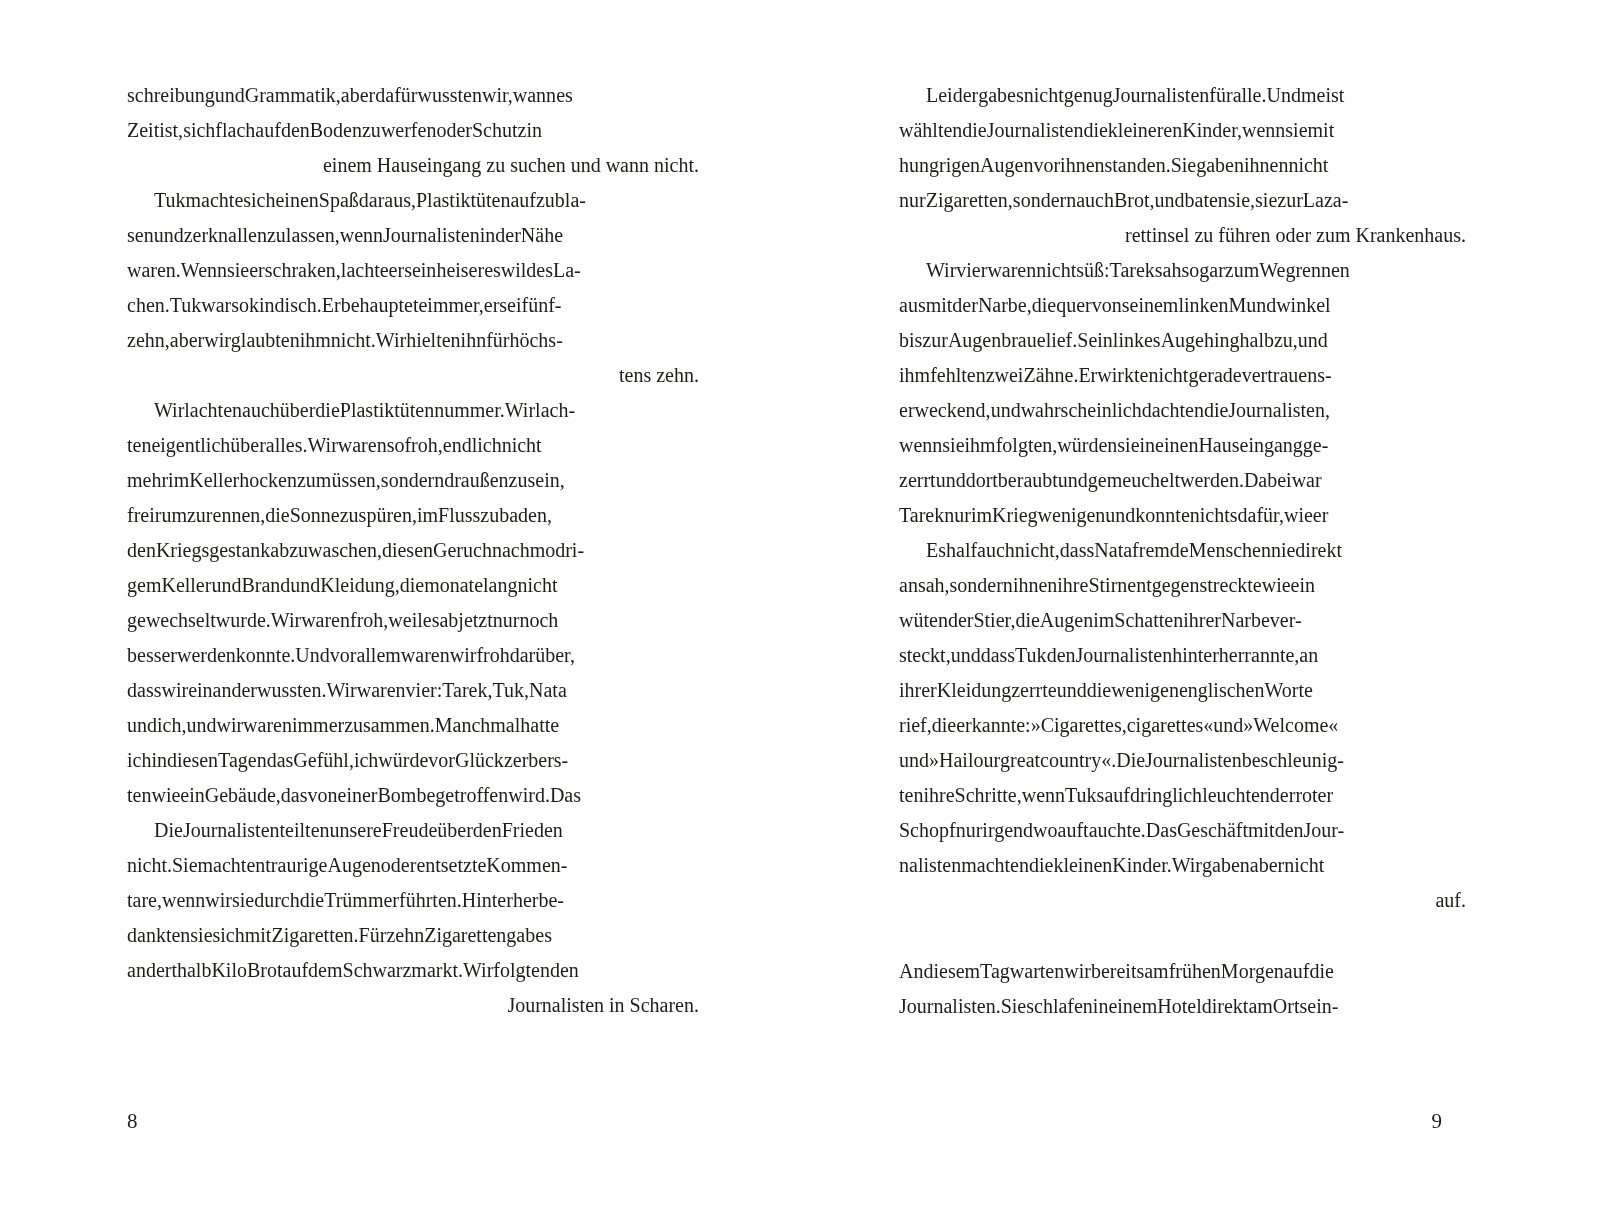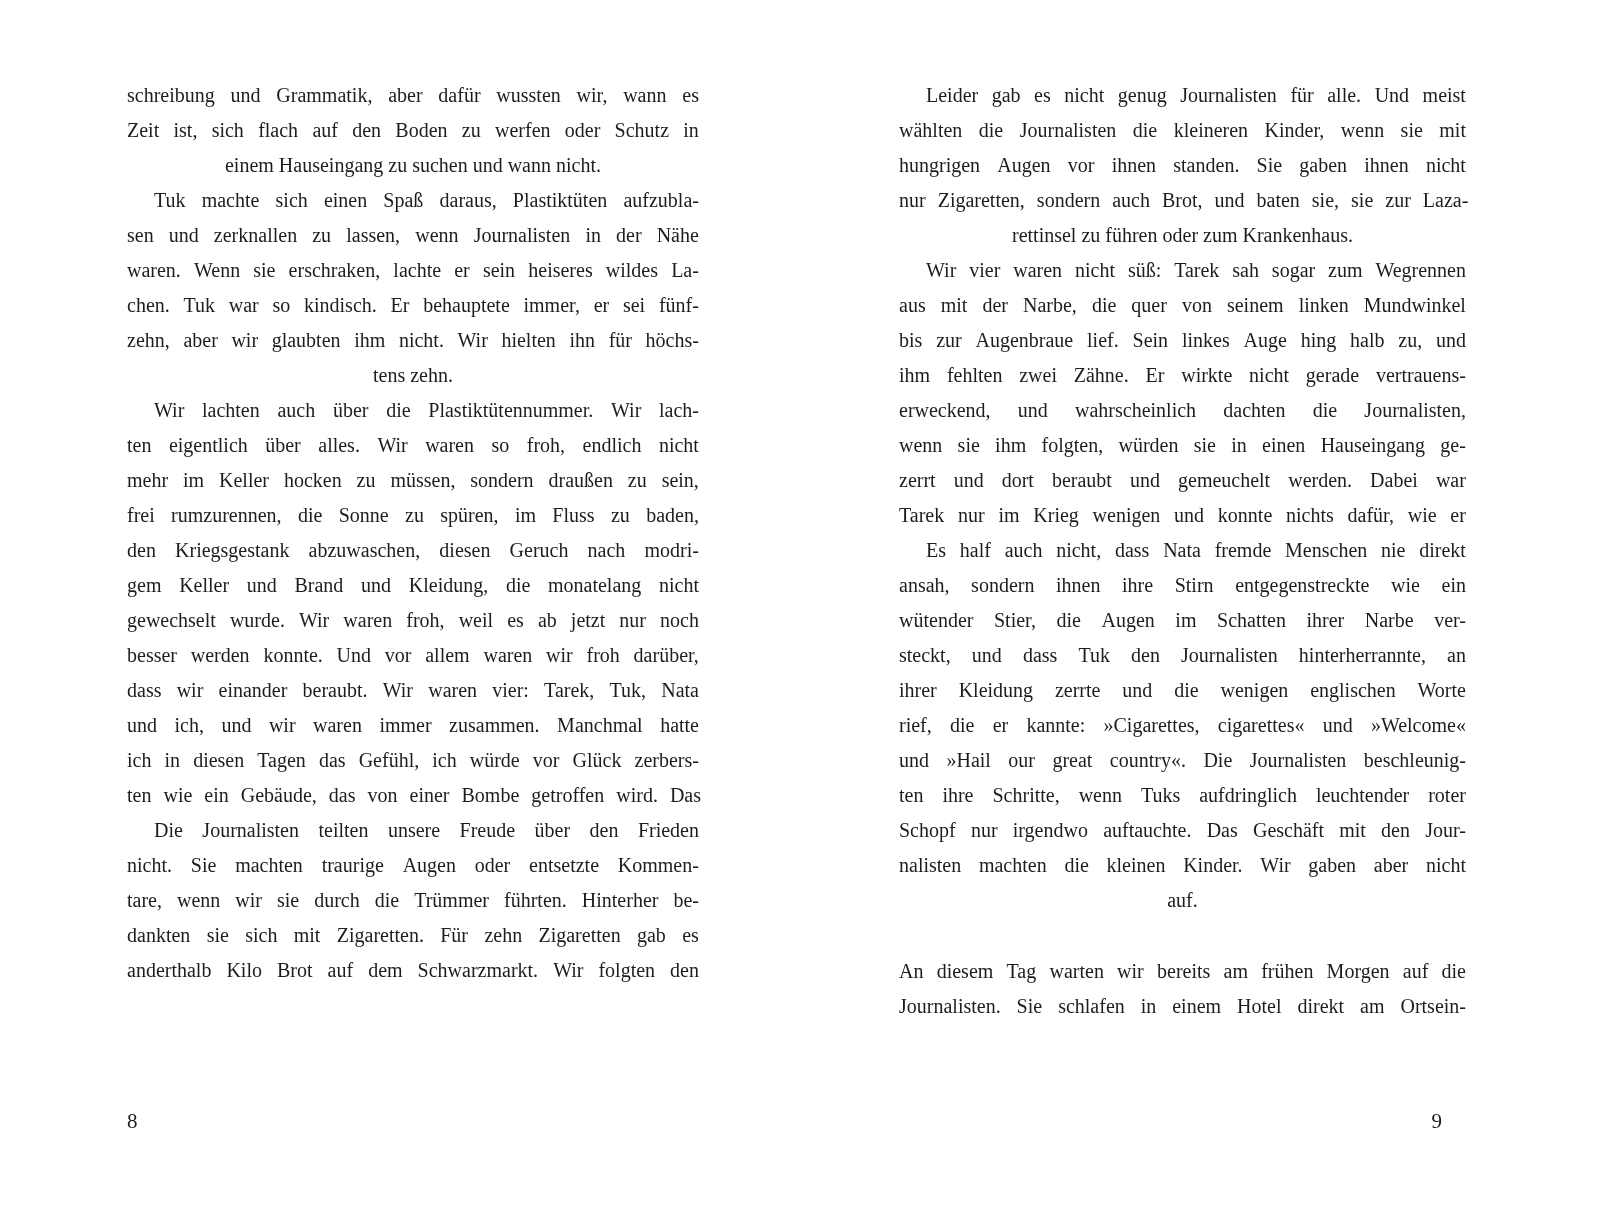--- a/index.html
+++ b/index.html
@@ -39,30 +39,28 @@
     margin-top: 36px;
   }
   .line {
     height: 35px;
     line-height: 35px;
     font-size: 20px;
     white-space: nowrap;
   }
   .line-justify {
     display: flex;
-    justify-content: space-between;
     align-items: baseline;
     box-sizing: border-box;
-    gap: 12px;
   }
   .line-indent {
     padding-left: 27px;
   }
   .line-last {
-    text-align: center;
+    text-align: right;
   }
   .pagenum {
     position: absolute;
     top: 1104px;
     font-size: 21px;
     line-height: 35px;
   }
   .pagenum-left {
     left: 127px;
     width: 572px;
@@ -259,21 +257,21 @@
           <span>allem</span>
           <span>waren</span>
           <span>wir</span>
           <span>froh</span>
           <span>darüber,</span>
         </div>
         <div class="line line-justify">
           <span>dass</span>
           <span>wir</span>
           <span>einander</span>
-          <span>beraubt.</span>
+          <span>wussten.</span>
           <span>Wir</span>
           <span>waren</span>
           <span>vier:</span>
           <span>Tarek,</span>
           <span>Tuk,</span>
           <span>Nata</span>
         </div>
         <div class="line line-justify">
           <span>und</span>
           <span>ich,</span>
@@ -361,20 +359,21 @@
           <span>anderthalb</span>
           <span>Kilo</span>
           <span>Brot</span>
           <span>auf</span>
           <span>dem</span>
           <span>Schwarzmarkt.</span>
           <span>Wir</span>
           <span>folgten</span>
           <span>den</span>
         </div>
+        <div class="line line-last">Journalisten in Scharen.</div>
       </div>
     </div>
   <div class="page page-right">
       <div class="para">
         <div class="line line-justify line-indent">
           <span>Leider</span>
           <span>gab</span>
           <span>es</span>
           <span>nicht</span>
           <span>genug</span>

